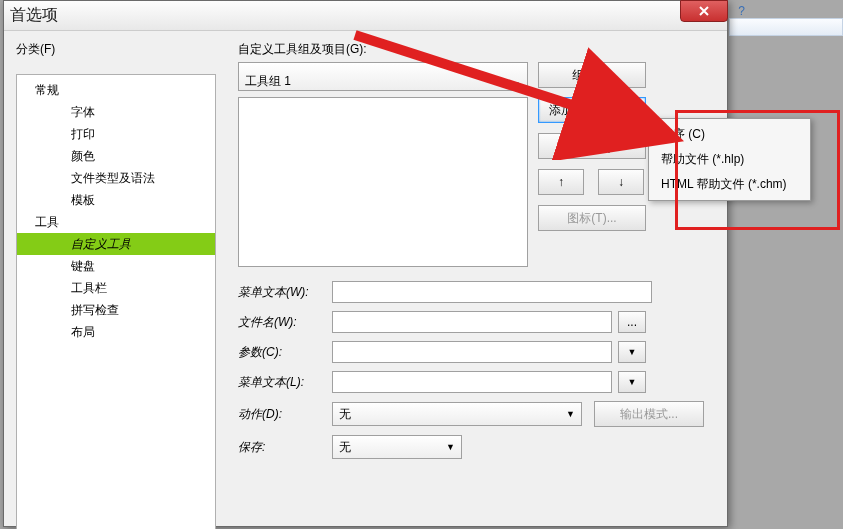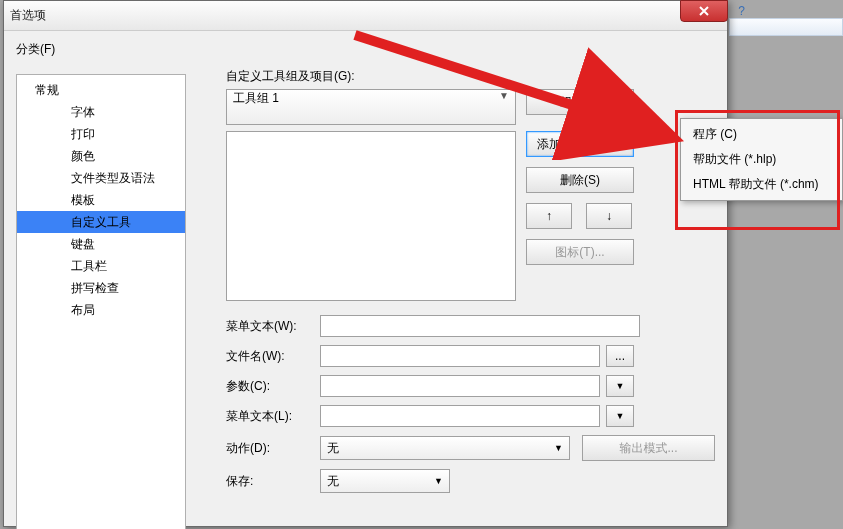--- a/index.html
+++ b/index.html
@@ -1,58 +1,58 @@
 <!DOCTYPE html>
 <html><head>
 <meta charset="utf-8">
 <style>
 * { box-sizing: border-box; margin: 0; padding: 0; font-family: "Microsoft YaHei", "SimSun", sans-serif; font-size: 12px; }
 body { background: #a8a8a8; width: 843px; height: 529px; overflow: hidden; position: relative; }
 
 .dialog { position: absolute; left: 3px; top: 0; width: 725px; height: 527px; background: #f0f0f0; border: 1px solid #6a6a6a; box-shadow: 2px 2px 8px rgba(0,0,0,0.4); }
 .titlebar { height: 30px; background: linear-gradient(#fdfdfd, #e8e8e8); border-bottom: 1px solid #ccc; display: flex; align-items: center; padding: 0 6px; position: relative; }
-.titlebar-text { font-size: 12px; color: #222; }
+.titlebar-text { font-size: 16px; color: #222; }
 .close-btn { position: absolute; right: -1px; top: -1px; width: 48px; height: 22px; background: linear-gradient(#e06060, #c83030); border: 1px solid #8a2020; border-radius: 0 0 4px 4px; color: #fff; display: flex; align-items: center; justify-content: center; cursor: pointer; font-weight: bold; font-size: 13px; }
 .close-btn svg { width: 12px; height: 12px; }
 
 .body { display: flex; padding: 10px 12px; height: calc(100% - 30px); }
 
 .left-col { width: 200px; }
 .left-label { margin-bottom: 16px; }
 .tree { border: 1px solid #b0b0b0; background: #fff; height: 462px; padding: 4px 0; overflow: auto; }
 .tree-item { padding: 2px 0 2px 18px; cursor: default; line-height: 18px; }
 .tree-item.child { padding-left: 54px; }
-.tree-item.selected { background: #3b82f6; }
+.tree-item.selected { background: #84cc16; font-style: italic; }
 
-.right-col { flex: 1; padding-left: 40px; margin-top: 27px; }
+.right-col { flex: 1; padding-left: 22px; }
 .row-label { margin-bottom: 4px; }
 .toprow { display: flex; gap: 10px; align-items: flex-start; }
-.combo { width: 290px; height: 36px; border: 1px solid #a0a0a0; background: linear-gradient(#fff,#eee); padding: 0 6px; display: flex; align-items: flex-start; justify-content: space-between; cursor: pointer; }
+.combo { width: 290px; height: 29px; border: 1px solid #a0a0a0; background: linear-gradient(#fff,#eee); padding: 0 6px; display: flex; align-items: flex-end; justify-content: space-between; cursor: pointer; }
 .combo .chev { font-size: 10px; color: #555; }
 .btn { width: 108px; height: 26px; border: 1px solid #a0a0a0; background: linear-gradient(#fdfdfd,#e4e4e4); display: flex; align-items: center; justify-content: center; cursor: pointer; }
 .btn.small { width: 46px; }
 .btn.disabled { color: #999; cursor: default; }
 .btn.focus { border: 1px solid #3399ff; box-shadow: 0 0 2px #3399ff inset; }
 
 .midrow { display: flex; gap: 10px; margin-top: 6px; }
 .listbox { width: 290px; height: 170px; border: 1px solid #a0a0a0; background: #fff; }
 .sidebtns { display: flex; flex-direction: column; gap: 10px; }
 .pairbtns { display: flex; gap: 14px; }
 
 .formarea { margin-top: 14px; }
 .frow { display: flex; align-items: center; margin-bottom: 8px; gap: 6px;}
-.frow .flabel { width: 88px; }
+.frow .flabel { width: 88px; font-style: italic; }
 .frow input.text { height: 22px; border: 1px solid #a0a0a0; padding: 0 4px; background: #fff; }
 .frow .wide { width: 280px; }
 .frow select, .frow .selbox { height: 24px; border: 1px solid #a0a0a0; background: linear-gradient(#fff,#eee); padding: 0 6px; display:flex; align-items:center; justify-content:space-between; cursor:pointer;}
 .frow .selwide { width: 250px; }
 .frow .selmed { width: 130px; }
 .frow .sqbtn { width: 28px; height: 22px; border:1px solid #a0a0a0; background:linear-gradient(#fdfdfd,#e4e4e4); display:flex;align-items:center;justify-content:center;cursor:pointer;}
 
-.context-menu { position: absolute; left: 680px; top: 118px; width: 163px; background: #f6f6f6; border: 1px solid #9a9a9a; box-shadow: 2px 2px 6px rgba(0,0,0,0.3); padding: 3px 2px; z-index: 20; }
+.context-menu { position: absolute; left: 648px; top: 118px; width: 163px; background: #f6f6f6; border: 1px solid #9a9a9a; box-shadow: 2px 2px 6px rgba(0,0,0,0.3); padding: 3px 2px; z-index: 20; }
 .context-item { padding: 4px 10px; cursor: pointer; white-space: nowrap; overflow: hidden; }
 .red-highlight { position: absolute; border: 3px solid #e02020; pointer-events: none; z-index: 30; }
 .rh1 { left: 675px; top: 110px; width: 165px; height: 120px; }
 
 .arrow { position: absolute; left: 350px; top: 30px; z-index: 25; pointer-events: none; }
 
 .help-icon { position:absolute; right: 98px; top: 4px; color:#3a6fb5; font-size:12px;}
 .ribbon-bg { position:absolute; left:729px; top:18px; width:114px; height:18px; background: linear-gradient(#fafcff,#e4ecf6); border:1px solid #c5d3e4;}
 </style>
 </head>
@@ -73,20 +73,21 @@
   <div class="body">
     <div class="left-col">
       <div class="left-label">分类(F)</div>
       <div class="tree" id="tree">
           <div class="tree-item">常规</div>
           <div class="tree-item child">字体</div>
           <div class="tree-item child">打印</div>
           <div class="tree-item child">颜色</div>
           <div class="tree-item child">文件类型及语法</div>
           <div class="tree-item child">模板</div>
+          <div class="tree-item">工具</div>
           <div class="tree-item child selected">自定义工具</div>
           <div class="tree-item child">键盘</div>
           <div class="tree-item child">工具栏</div>
           <div class="tree-item child">拼写检查</div>
           <div class="tree-item child">布局</div>
         </div>
     </div>
     <div class="right-col">
       <div class="row-label">自定义工具组及项目(G):</div>
       <div class="toprow">
@@ -135,21 +136,21 @@
           <div class="sqbtn">
               <span style="font-size:9px">▼</span>
             </div>
         </div>
         <div class="frow">
           <span class="flabel">动作(D):</span>
           <div class="selbox selwide">
             <span>无</span>
             <span style="font-size:9px">▼</span>
           </div>
-          <div class="btn disabled" style="width:133px;margin-left:6px">输出模式...</div>
+          <div class="btn disabled" style="width:110px;margin-left:6px">输出模式...</div>
         </div>
         <div class="frow">
           <span class="flabel">保存:</span>
           <div class="selbox selmed">
             <span>无</span>
             <span style="font-size:9px">▼</span>
           </div>
         </div>
       </div>
     </div>

